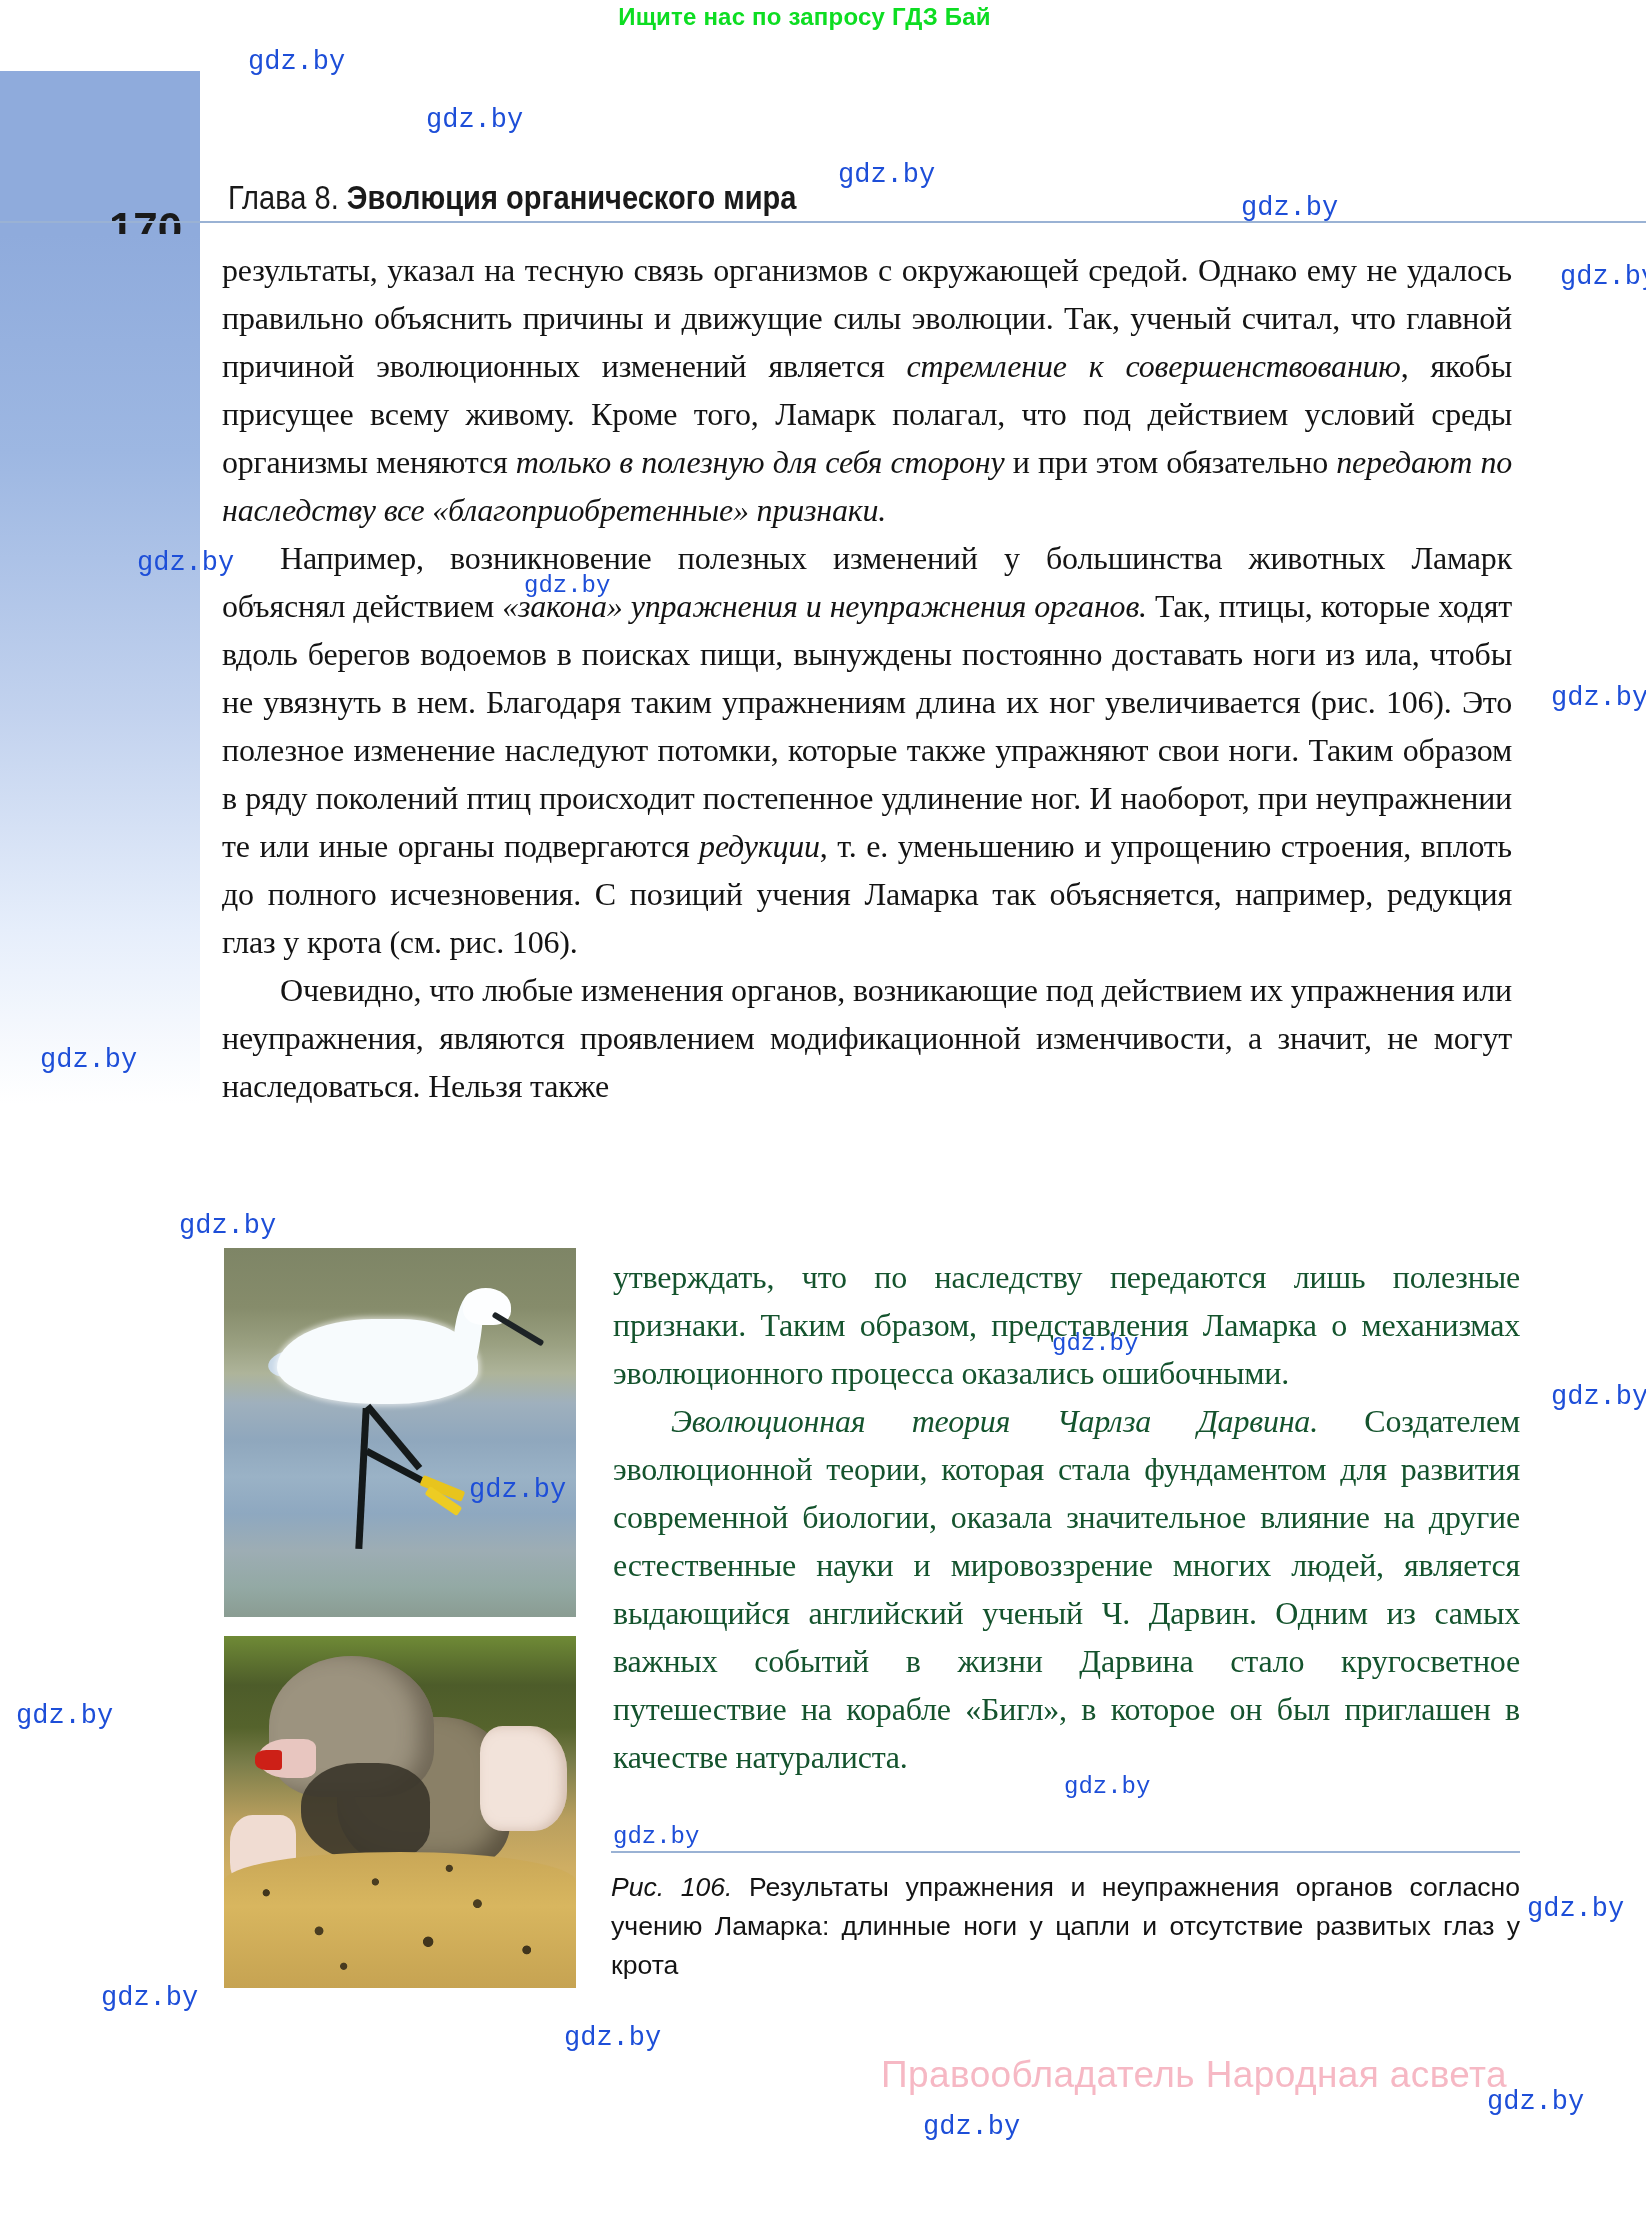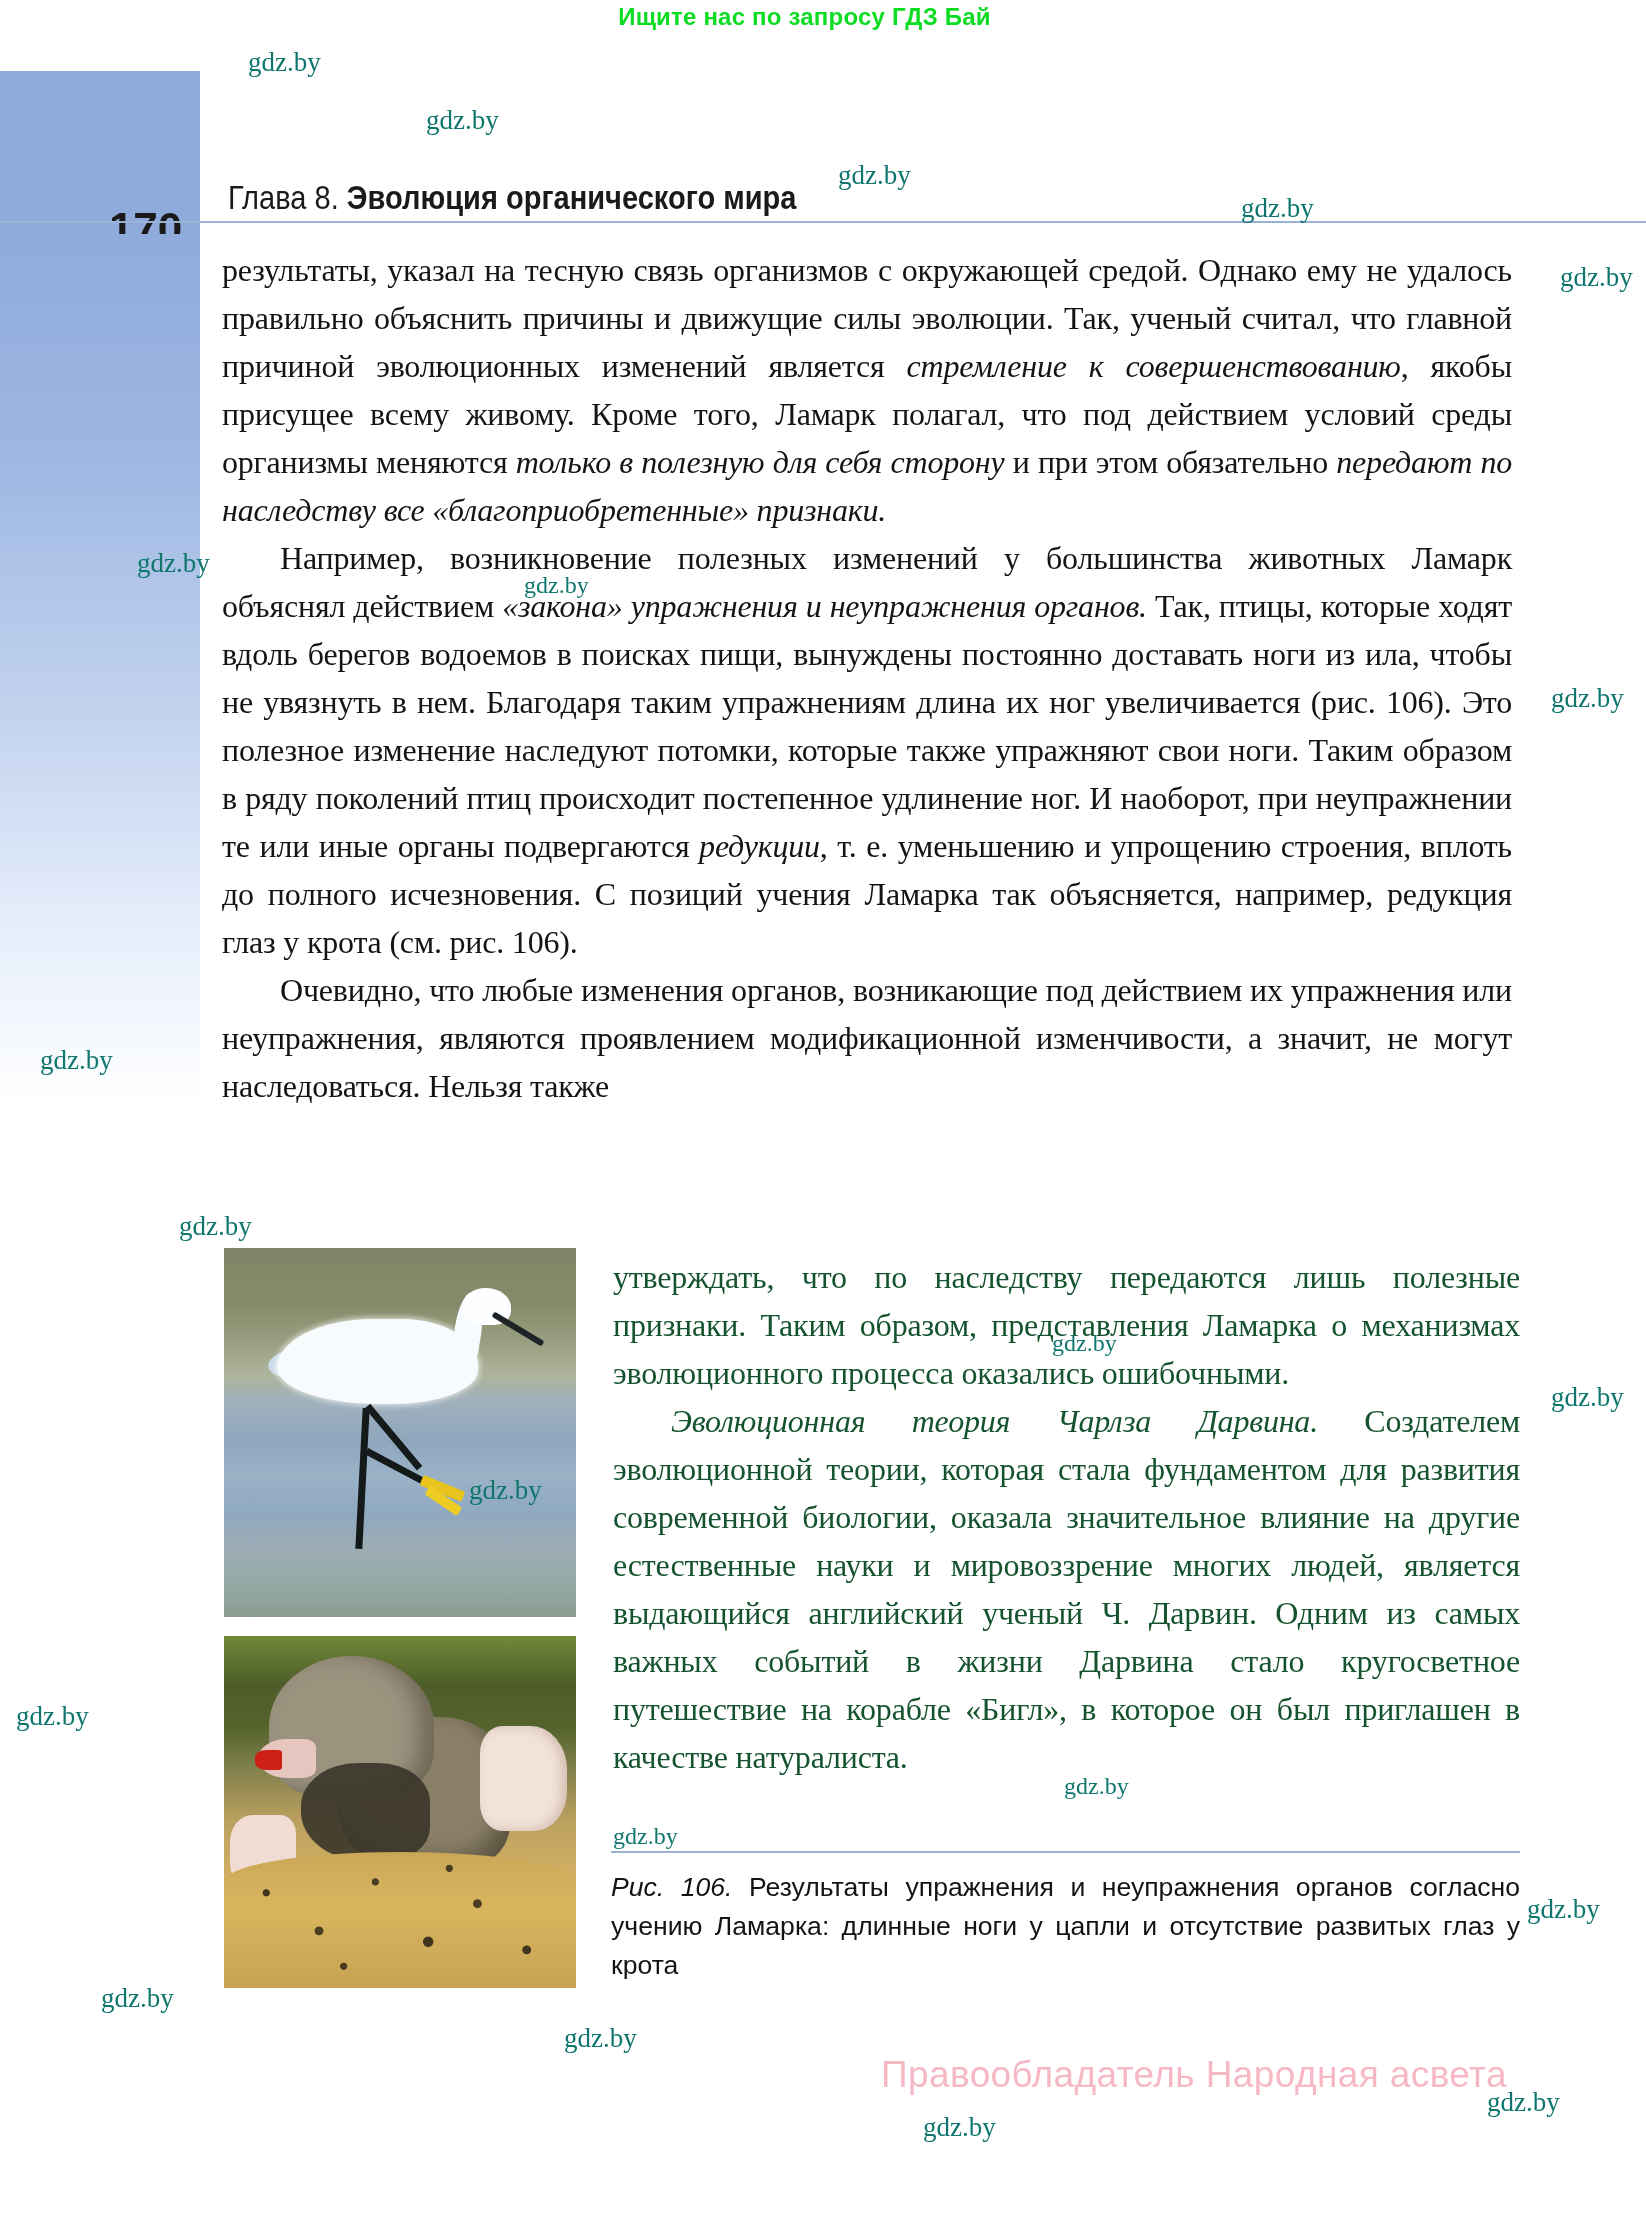--- a/index.html
+++ b/index.html
@@ -407,22 +407,22 @@
     font-family: "Liberation Sans Narrow", "Liberation Sans", "DejaVu Sans", sans-serif;
     font-size: 23.4px;
     font-weight: 700;
     color: #2020e0;
     letter-spacing: 0.5px;
   }
 
   
   .wm {
     position: absolute;
-    font-family: Liberation Serif, serif;
-    color: #0f766e;
+    font-family: Liberation Mono, monospace;
+    color: #1d4ed8;
     white-space: nowrap;
     pointer-events: none;
   }
 </style>
 </head>
 <body>
 
 <div id="page">
 
   <div class="promo-banner" style="color: rgb(13, 221, 34);">Ищите нас по запросу ГДЗ Бай</div>

